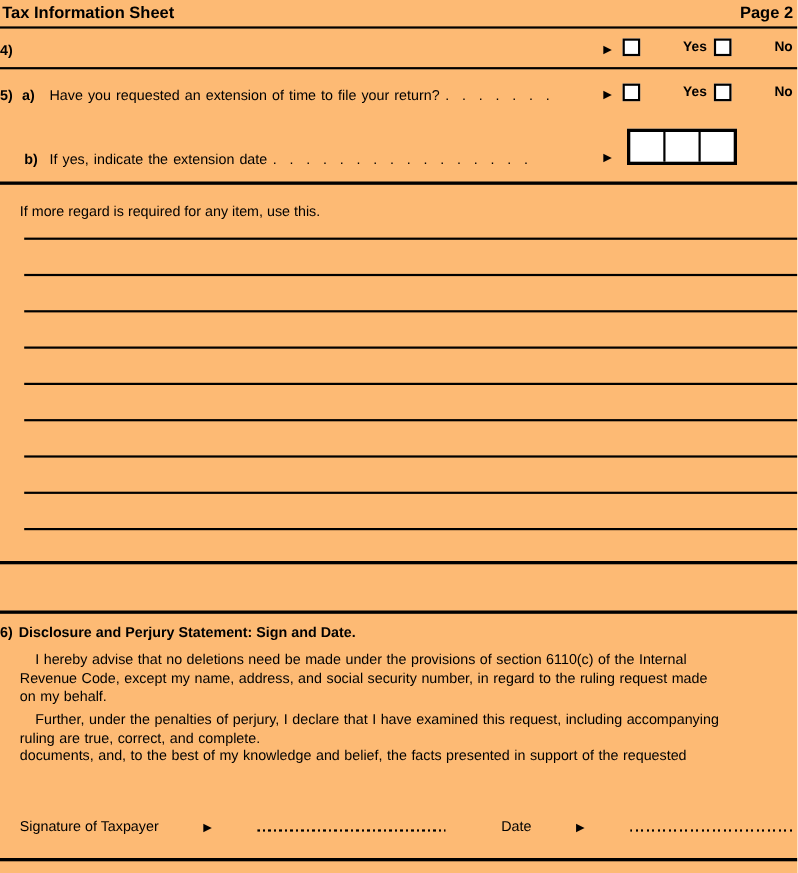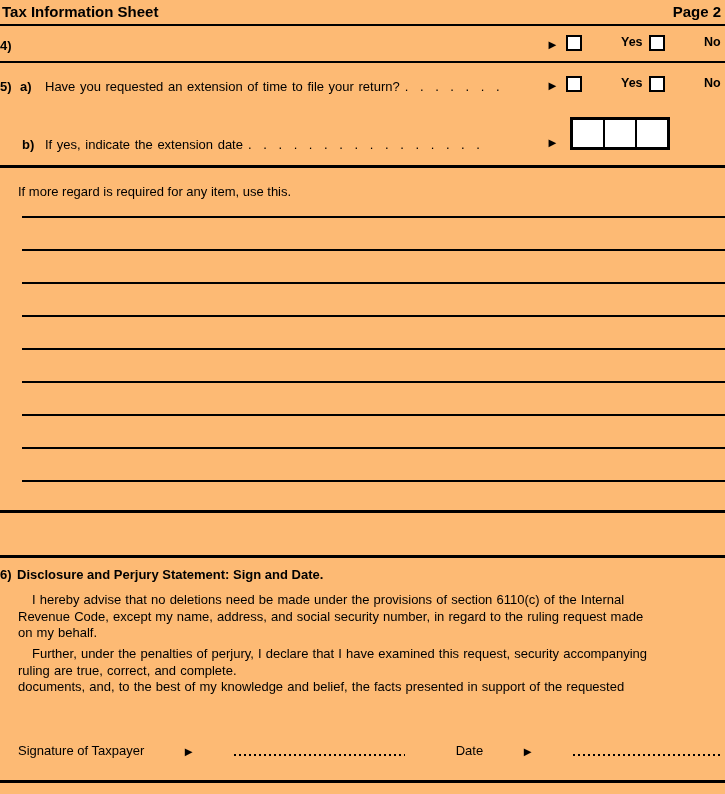--- a/index.html
+++ b/index.html
@@ -104,21 +104,21 @@
   <div class="abs qnum" style="left:0; top:567px;">6)</div>
   <div class="abs bold" style="left:17px; top:567px;">Disclosure and Perjury Statement: Sign and Date.</div>
 
   <div class="para" style="left:18px; top:592px;">
     <div class="indent">I hereby advise that no deletions need be made under the provisions of section 6110(c) of the Internal</div>
     <div>Revenue Code, except my name, address, and social security number, in regard to the ruling request made</div>
     <div>on my behalf.</div>
   </div>
 
   <div class="para" style="left:18px; top:646px;">
-    <div class="indent">Further, under the penalties of perjury, I declare that I have examined this request, security accompanying</div>
+    <div class="indent">Further, under the penalties of perjury, I declare that I have examined this request, including accompanying</div>
     <div>ruling are true, correct, and complete.</div>
     <div>documents, and, to the best of my knowledge and belief, the facts presented in support of the requested</div>
   </div>
 
   <div class="sig-row" style="top:743px;">
     <span>Signature of Taxpayer</span>
     <span class="arrow" style="margin-left:5px;">►</span>
     <div class="dotline" style="flex:1;"></div>
     <span style="margin-left:18px;">Date</span>
     <span class="arrow" style="margin-left:5px;">►</span>

